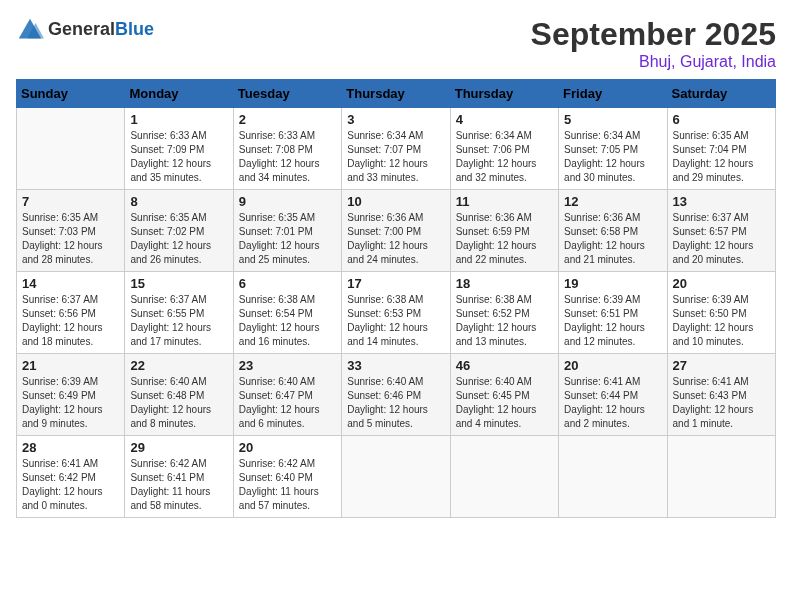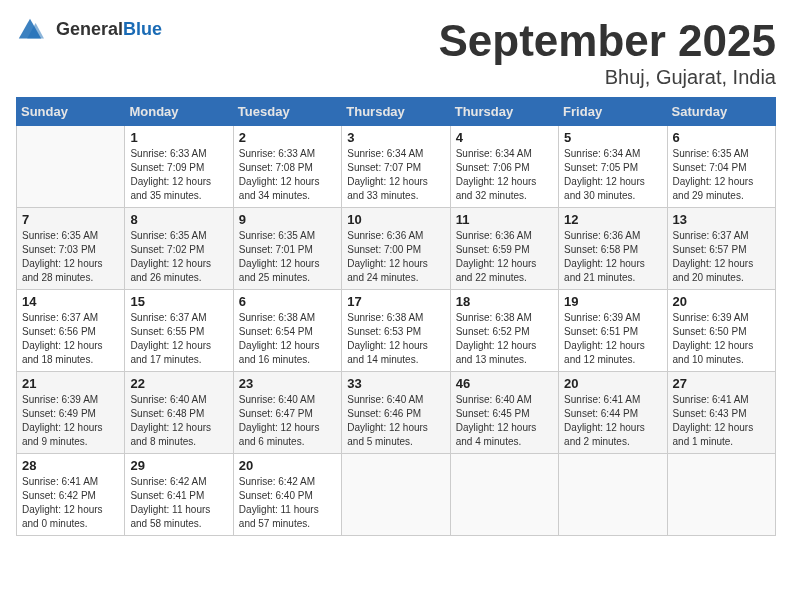--- a/index.html
+++ b/index.html
@@ -12,21 +12,21 @@
     }
     .header {
       display: flex;
       justify-content: space-between;
       align-items: flex-start;
       margin-bottom: 8px;
     }
     .logo {
       display: flex;
       align-items: center;
-      gap: 12px;
+      gap: 4px;
     }
     .logo-text-general {
       font-size: 18px;
       font-weight: bold;
       color: #333;
       line-height: 1.1;
     }
     .logo-text-blue {
       font-size: 18px;
       font-weight: bold;
@@ -34,36 +34,36 @@
       line-height: 1.1;
     }
     .logo-icon {
       width: 28px;
       height: 28px;
     }
     .title-block {
       text-align: right;
     }
     .month-title {
-      font-size: 44px;
+      font-size: 32px;
       font-weight: bold;
       color: #333;
     }
     .location-title {
-      font-size: 20px;
-      color: #404040;
+      font-size: 16px;
+      color: #6d28d9;
     }
     table {
       width: 100%;
       border-collapse: collapse;
       font-size: 11px;
     }
     thead tr th {
       background-color: #2f6db5;
-      color: #e5e5e5;
+      color: #000000;
       padding: 6px 4px;
       text-align: left;
       font-size: 13px;
       font-weight: bold;
       border: 1px solid #2f6db5;
     }
     tbody tr td {
       border: 1px solid #ccc;
       vertical-align: top;
       padding: 4px 5px;

